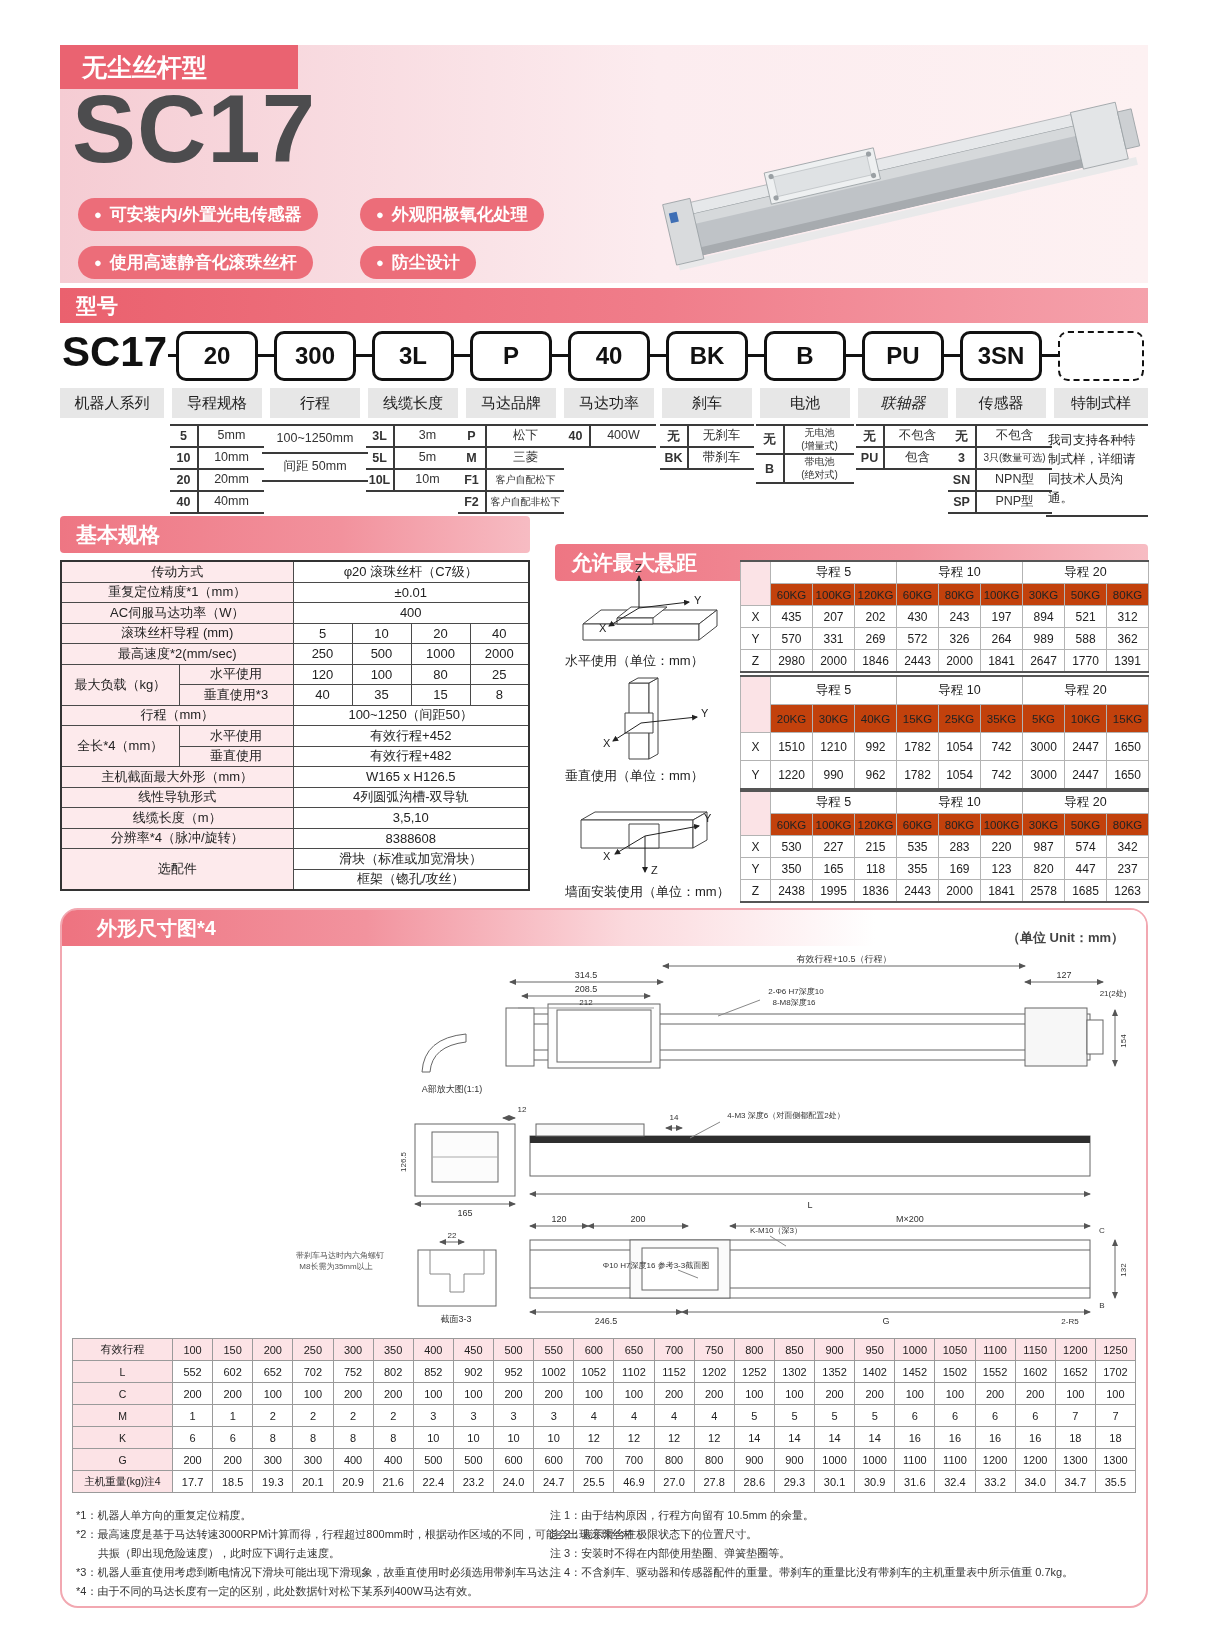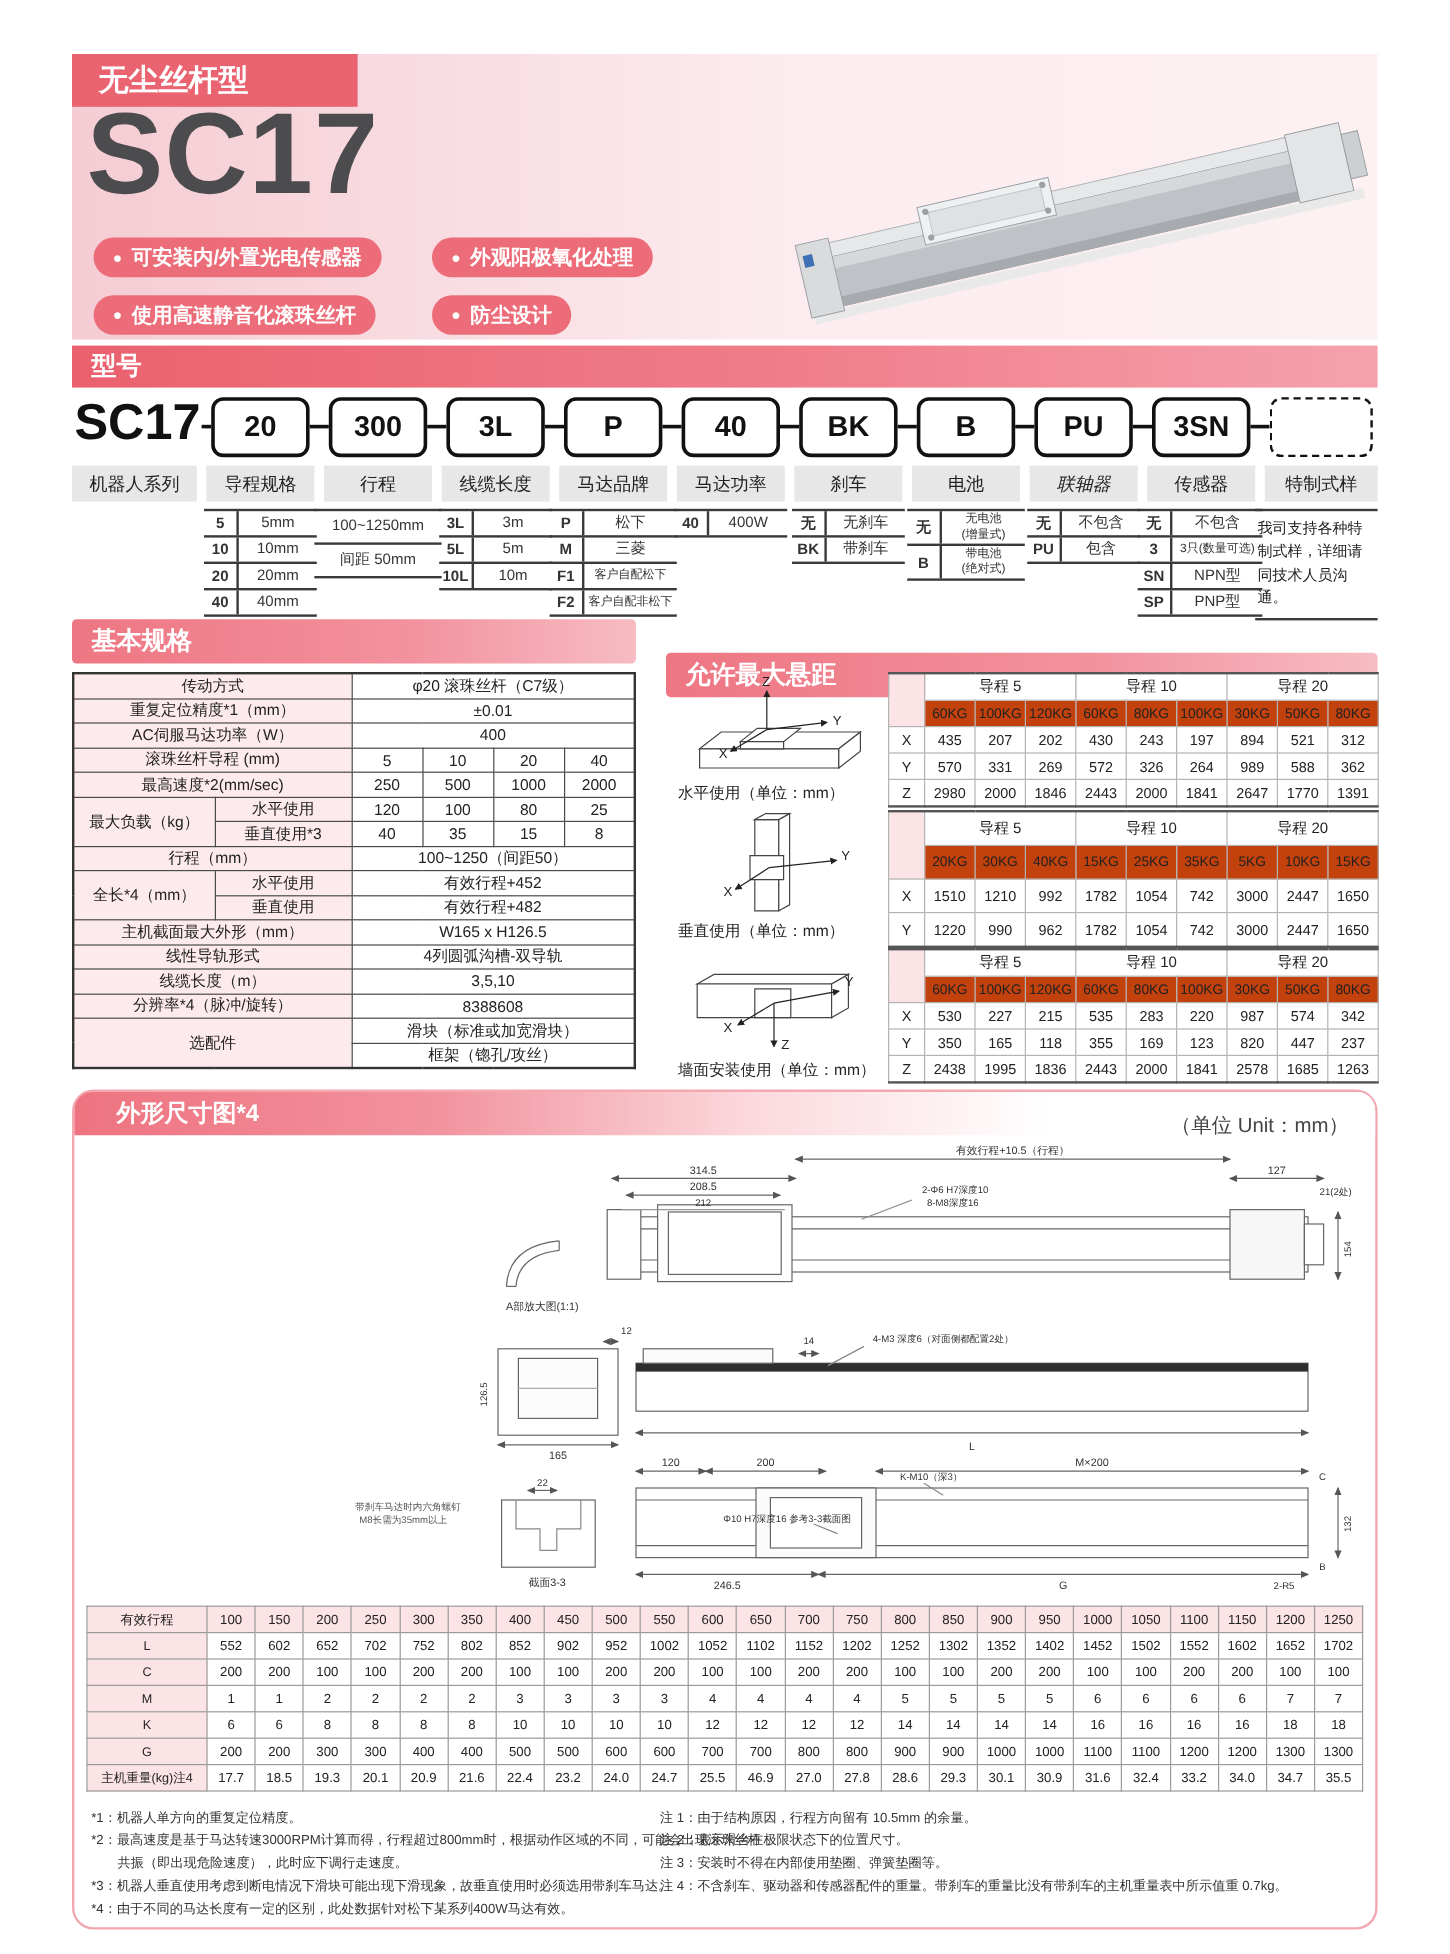--- a/index.html
+++ b/index.html
@@ -47,21 +47,21 @@
   .ov-table td.wt{background:#c2410c;font-size:11.5px;}
   .ov-table td.grp{font-size:12.5px;}
   .ov-table td.tall{height:27px;}
   .ov-table td.gb{border-left:1.5px solid #777;}
   .ov-table{border-top:2px solid #555;border-bottom:2px solid #555;}
   .ov-caption{position:absolute;left:10px;bottom:5px;font-size:13px;color:#222;}
 
   
   .dim-box{left:60px;top:908px;width:1088px;height:700px;border:2.5px solid #f2a8b1;border-radius:18px;box-sizing:border-box;background:#fff;}
   .dim-bar{position:absolute;left:0;top:0;width:100%;height:36px;border-radius:15px 15px 0 0;background:linear-gradient(90deg,#ee7380,#f2939e 28%,#fbd9dd 52%,#ffffff 75%);color:#fff;font-size:20px;font-weight:bold;line-height:36px;padding-left:35px;box-sizing:border-box;}
-  .unit-note{position:absolute;right:22px;top:10px;font-size:17px;color:#444;font-weight:normal;}
+  .unit-note{position:absolute;right:22px;top:10px;font-size:13px;color:#444;font-weight:bold;}
 
   table.dimtab{border-collapse:collapse;table-layout:fixed;width:1064px;border:1.5px solid #666;}
   table.dimtab td{border:1px solid #9a9a9a;height:21px;text-align:center;font-size:11px;padding:0;background:#fff;color:#222;}
   table.dimtab td.hd{background:#fce3e6;}
   table.dimtab td.rl{background:#fce3e6;font-size:10.5px;}
 
   .fn{font-size:11px;line-height:19px;color:#333;}
   .fn div{white-space:nowrap;}
 
   svg text{font-family:"Liberation Sans","DejaVu Sans",sans-serif;}

